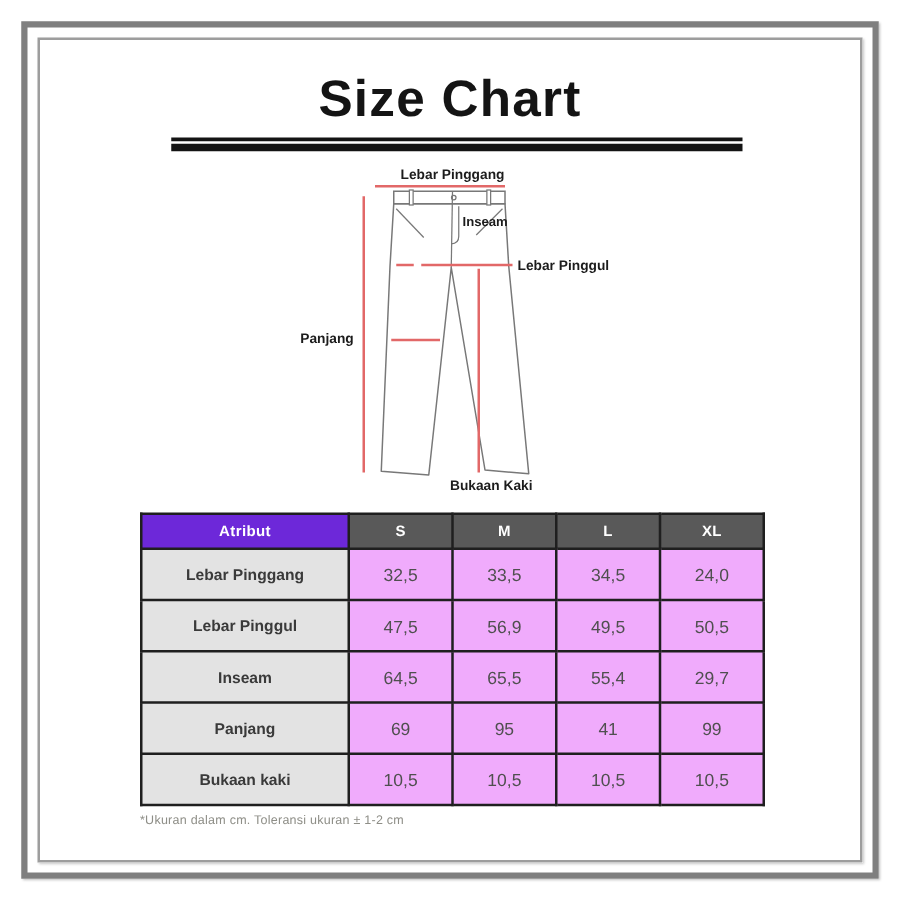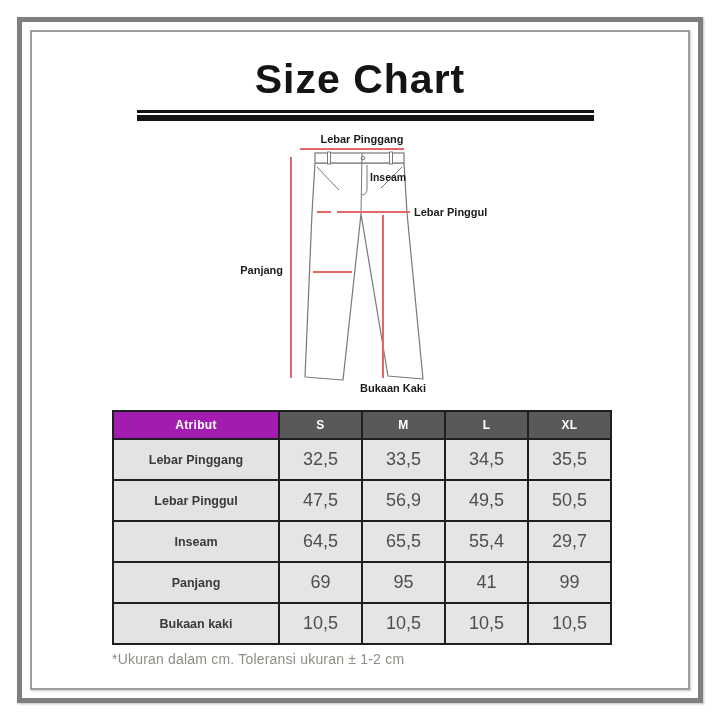--- a/index.html
+++ b/index.html
@@ -48,35 +48,35 @@
   .size-table th, .size-table td {
     border: 2px solid #1f1f1f;
     text-align: center; vertical-align: middle;
   }
   .size-table thead tr { height: 28px; }
   .size-table tbody tr { height: 41px; }
   .size-table thead th {
     background: #595959; color: #ffffff;
     font-size: 12px; font-weight: bold; letter-spacing: .3px;
   }
-  .size-table thead th.attr-head { background: #a21caf; }
+  .size-table thead th.attr-head { background: #6d28d9; }
   .size-table tbody th {
     background: #e3e3e3; color: #3a3a3a;
     font-size: 12.5px; font-weight: bold;
   }
   .size-table tbody td {
-    background: #e5e5e5; color: #4f4f4f;
-    font-size: 18px; font-weight: normal;
+    background: #f0abfc; color: #4f4f4f;
+    font-size: 14px; font-weight: normal;
   }
   col.c-attr { width: 166px; }
   col.c-size { width: 83px; }
 
   .footnote {
     position: absolute; left: 112px; top: 651px;
-    font-size: 14px; color: #8e8e87; letter-spacing: .2px;
+    font-size: 10px; color: #8e8e87; letter-spacing: .2px;
   }
 </style>
 </head>
 <body>
 
 <div class="canvas">
 
   <div class="frame-outer"></div>
   <div class="frame-inner"></div>
 
@@ -133,21 +133,21 @@
         <th>L</th>
         <th>XL</th>
       </tr>
     </thead>
     <tbody>
       <tr>
         <th>Lebar Pinggang</th>
         <td>32,5</td>
         <td>33,5</td>
         <td>34,5</td>
-        <td>35,5</td>
+        <td>24,0</td>
       </tr>
       <tr>
         <th>Lebar Pinggul</th>
         <td>47,5</td>
         <td>56,9</td>
         <td>49,5</td>
         <td>50,5</td>
       </tr>
       <tr>
         <th>Inseam</th>

